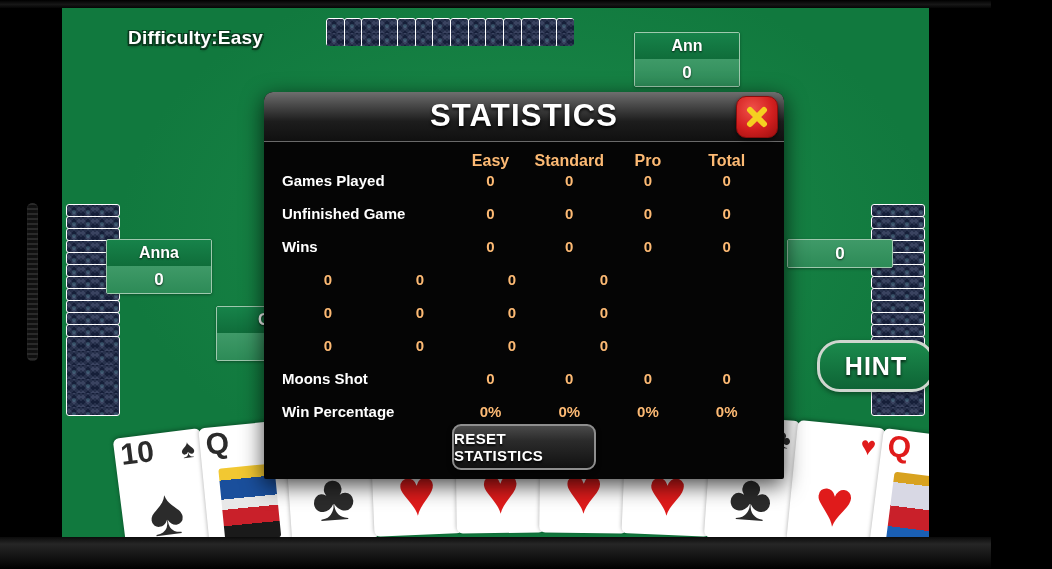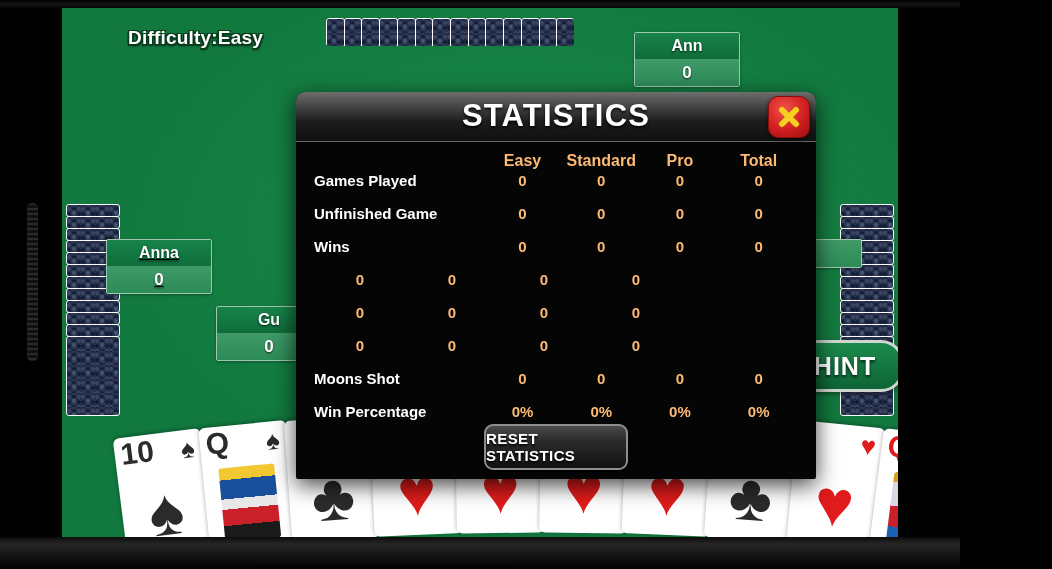--- a/index.html
+++ b/index.html
@@ -1,18 +1,18 @@
 <!DOCTYPE html>
 <html><head>
 <meta charset="utf-8">
 <style>
   html,body{margin:0;padding:0;background:#000;}
   body{width:1052px;height:569px;overflow:hidden;font-family:"Liberation Sans",sans-serif;}
 
-  #screen{position:relative;width:960px;height:569px;background:#000;overflow:hidden;}
+  #screen{position:relative;width:960px;height:569px;background:#000;overflow:hidden;padding-left:31px;}
 
   
   .bezel-top{position:absolute;left:0;top:0;width:1052px;height:8px;
     background:linear-gradient(180deg,#000 0%,#171717 55%,#050505 100%);}
   .bezel-bottom{position:absolute;left:0;bottom:0;width:1052px;height:32px;
     background:linear-gradient(180deg,#0b0b0b 0%,#262626 22%,#141414 60%,#000 100%);}
   .bezel-left{position:absolute;left:0;top:0;width:62px;height:569px;background:#000;}
   .bezel-right{position:absolute;right:0;top:0;width:62px;height:569px;background:#000;}
   .rocker{position:absolute;left:27px;top:203px;width:11px;height:158px;border-radius:6px;
     background:repeating-linear-gradient(180deg,#2a2a2a 0px,#2a2a2a 2px,#101010 2px,#101010 5px);
@@ -52,21 +52,21 @@
   
   .plate{position:absolute;width:104px;border:1px solid #9fc9ae;border-radius:2px;
     overflow:hidden;box-shadow:0 1px 3px rgba(0,0,0,.35);}
   .plate .nm{height:26px;line-height:26px;text-align:center;color:#fff;font-weight:bold;
     font-size:16px;background:linear-gradient(180deg,#17834a 0%,#0f6d3a 100%);
     text-shadow:0 1px 2px rgba(0,0,0,.75);}
   .plate .sc{height:27px;line-height:27px;text-align:center;color:#fff;font-weight:bold;
     font-size:17px;background:linear-gradient(180deg,#3f9a68 0%,#2d8b57 100%);
     text-shadow:0 1px 2px rgba(0,0,0,.7);}
   #plate-ann{left:634px;top:32px;}
-  #plate-anna{left:106px;top:239px;text-decoration:underline;}
+  #plate-anna{left:106px;top:239px;}
   #plate-sharon{right:98px;top:239px;}
   #plate-guest{left:216px;top:306px;}
 
   
   .hint{position:absolute;right:56px;top:340px;width:112px;height:46px;border-radius:23px;
     border:3px solid #cfd6cf;background:linear-gradient(180deg,#1b8a4c 0%,#0e6435 100%);
     color:#fff;font-size:25px;font-weight:bold;letter-spacing:1px;
     display:flex;align-items:center;justify-content:center;
     text-shadow:0 2px 3px rgba(0,0,0,.7);box-shadow:0 2px 5px rgba(0,0,0,.4);}
 
@@ -80,21 +80,21 @@
   .facecard{position:absolute;left:50%;top:42px;transform:translateX(-50%);
     width:56px;height:74px;border-radius:3px;}
   .face-qs{background:
      linear-gradient(180deg,#f2c832 0 16%,#1a4f9c 16% 42%,#e8e8e8 42% 56%,#c9202a 56% 78%,#1a1a1a 78% 100%);}
   .face-qh{background:
      linear-gradient(180deg,#d8a21f 0 14%,#d8d8e4 14% 46%,#c9202a 46% 74%,#1a5fb4 74% 100%);}
 
   
   #dialog{position:absolute;left:264px;top:92px;width:520px;height:387px;
     background:#050505;border-radius:9px 9px 2px 2px;
-    box-shadow:0 6px 22px rgba(0,0,0,.75);overflow:hidden;margin-left:32px;}
+    box-shadow:0 6px 22px rgba(0,0,0,.75);overflow:hidden;}
   #dialog-titlebar{position:relative;height:49px;border-radius:8px 8px 0 0;
     background:linear-gradient(180deg,#6e6e6e 0%,#4a4a4a 26%,#1d1d1d 60%,#101010 100%);
     border-bottom:1px solid #6a6a6a;}
   #dialog-title{position:absolute;left:0;right:0;top:0;height:49px;line-height:48px;
     text-align:center;color:#fff;font-size:31px;font-weight:bold;letter-spacing:1.2px;
     text-shadow:0 2px 3px rgba(0,0,0,.85);}
   #close-button{position:absolute;right:6px;top:4px;width:40px;height:40px;border-radius:10px;
     background:radial-gradient(circle at 38% 30%,#f0514a 0%,#d21f1f 55%,#9c0f0f 100%);
     border:1px solid #8a0d0d;display:flex;align-items:center;justify-content:center;
     box-shadow:0 2px 4px rgba(0,0,0,.6);cursor:pointer;}

